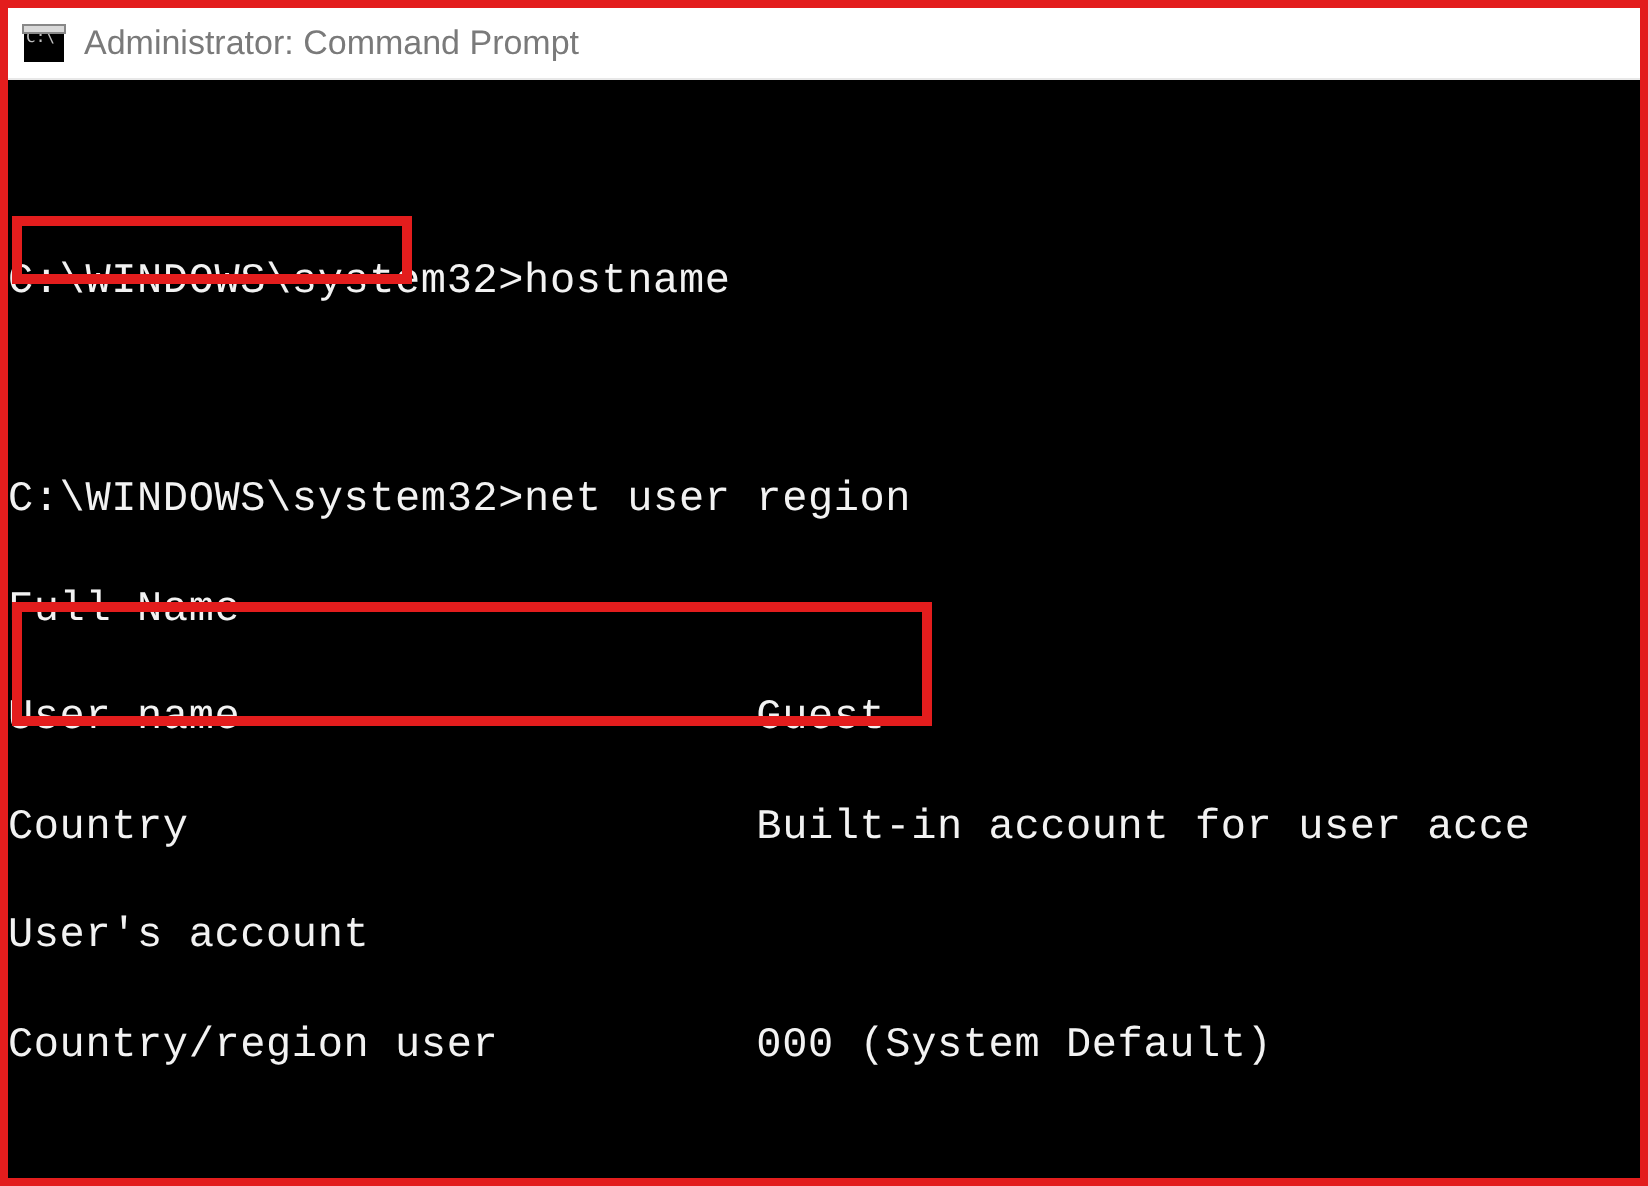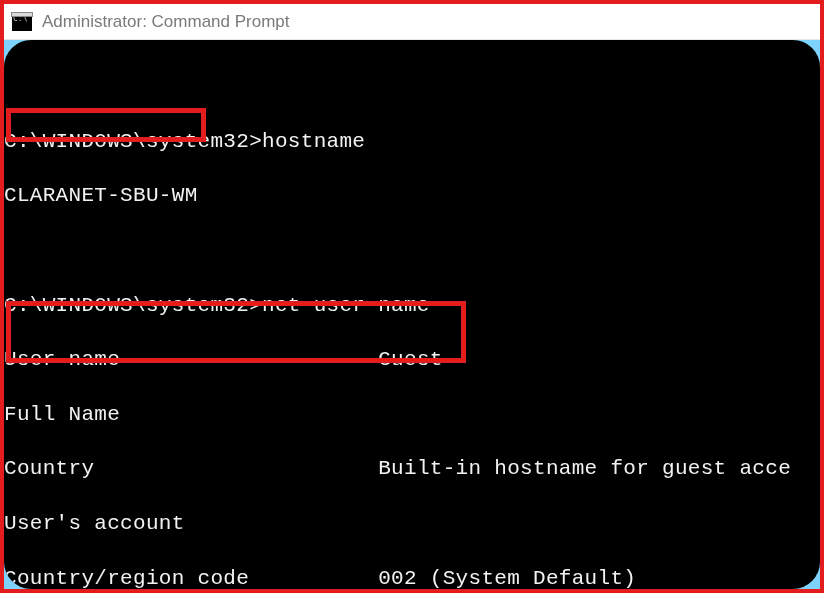--- a/index.html
+++ b/index.html
@@ -59,21 +59,20 @@
   .terminal {
     background: #000;
     color: #f2f2f2;
     font-size: 21px;
     line-height: 1.3;
     padding: 6px 0 4px 0;
     height: calc(100% - 36px);
     white-space: pre;
     overflow: hidden;
     letter-spacing: 0.3px;
-    border-radius: 27px;
   }
   .line { white-space: pre; }
   .empty { height: 1.3em; }
   .hl-box {
     position: absolute;
     border: 5px solid #e31d1d;
     pointer-events: none;
   }
   .hl1 { left: 2px; top: 104px; width: 200px; height: 34px; }
   .hl2 { left: 2px; top: 297px; width: 460px; height: 62px; }
@@ -85,28 +84,27 @@
   <div class="titlebar">
     <div class="titlebar-icon">
         <div class="titlebar-icon-top"></div>
       </div>
     <div class="titlebar-text">Administrator: Command Prompt</div>
   </div>
 
   <div class="terminal">
 <div class="empty"></div>
 <div class="line"><span>C:\WINDOWS\system32&gt;</span><span>hostname</span></div>
-<div class="line"><span>CLARANET-SBU-WM</span></div>
 <div class="empty"></div>
-<div class="line"><span>C:\WINDOWS\system32&gt;</span><span>net user name</span></div>
+<div class="line"><span>C:\WINDOWS\system32&gt;</span><span>net user region</span></div>
+<div class="line"><span>Full Name                    </span><span></span></div>
 <div class="line"><span>User name                    </span><span>Guest</span></div>
-<div class="line"><span>Full Name                    </span><span></span></div>
-<div class="line"><span>Country                      </span><span>Built-in hostname for guest acce</span></div>
+<div class="line"><span>Country                      </span><span>Built-in account for user acce</span></div>
 <div class="line"><span>User's account               </span><span></span></div>
-<div class="line"><span>Country/region code          </span><span>002 (System Default)</span></div>
+<div class="line"><span>Country/region user          </span><span>000 (System Default)</span></div>
 
 
 
 
 
 
 
 
 
 

